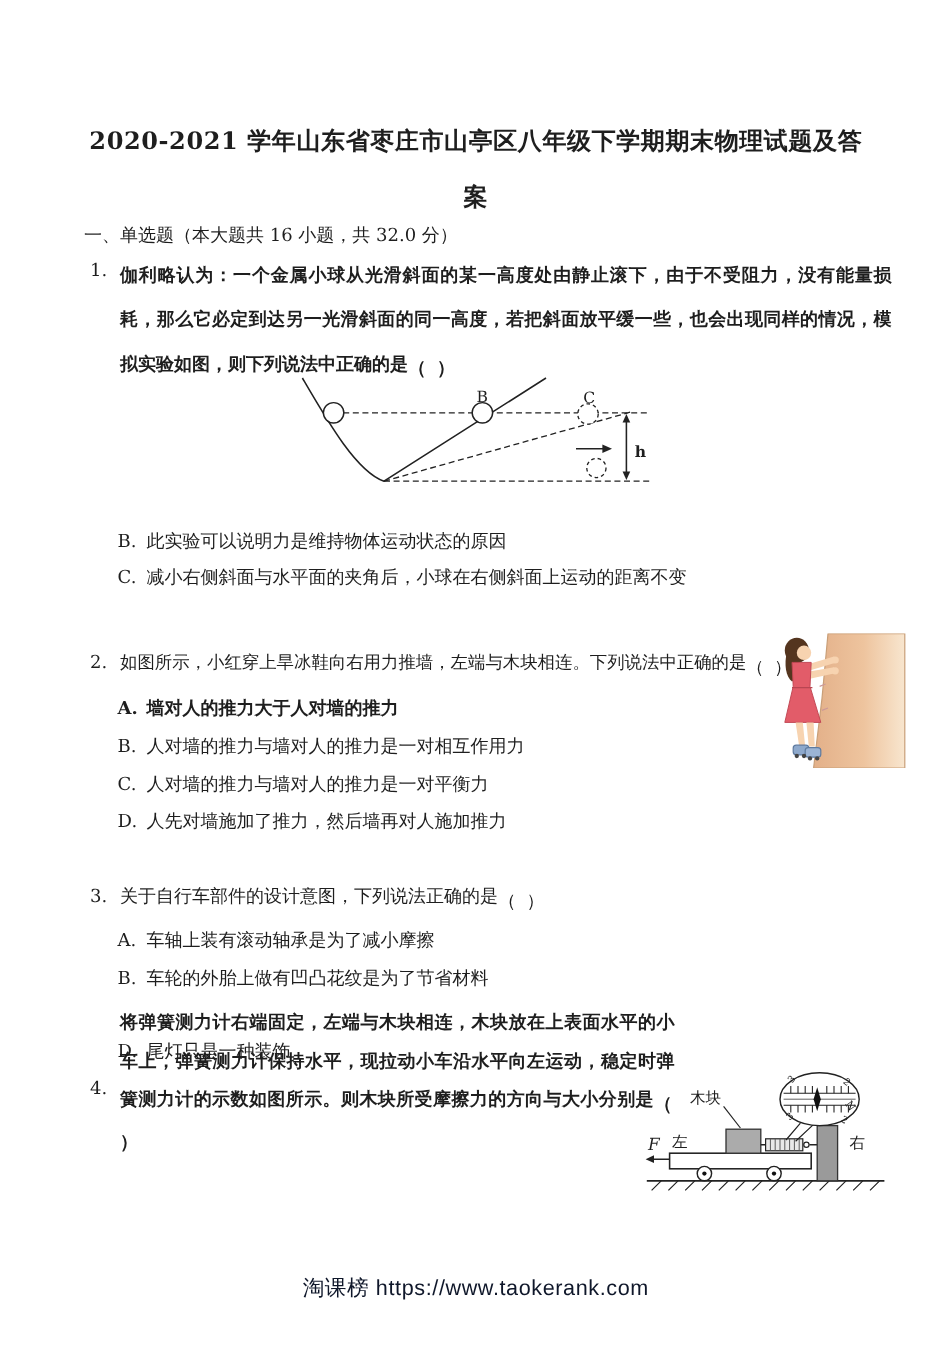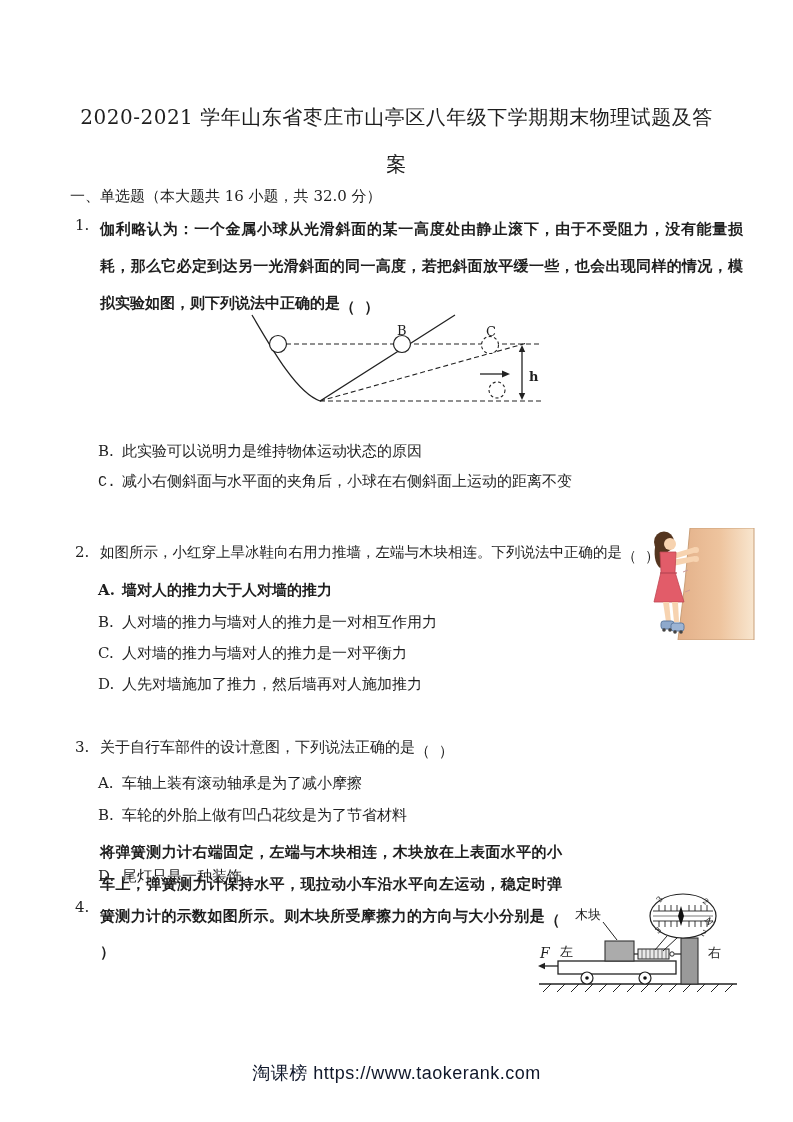--- a/index.html
+++ b/index.html
@@ -1,19 +1,19 @@
 <!DOCTYPE html>
 <html><head>
 <meta charset="utf-8">
 <style>
   html,body{margin:0;padding:0;background:#ffffff;}
   .page{position:relative;width:793px;height:1122px;background:#fff;overflow:hidden;
         font-family:"DejaVu Serif","Liberation Serif",serif;color:#1e1e1e;}
   .title{position:absolute;top:94px;left:0;width:100%;text-align:center;
-         font-weight:normal;font-size:20px;line-height:47px;letter-spacing:.5px;}
+         font-weight:bold;font-size:20px;line-height:47px;letter-spacing:.5px;}
   .section-header{position:absolute;left:70px;top:187px;font-size:15px;}
   .q-num{position:absolute;left:75px;font-size:15px;}
   .q-text{position:absolute;left:100px;font-size:15px;}
   .just{text-align:justify;font-weight:bold;}
   .opt{position:absolute;left:98px;font-size:15px;white-space:nowrap;}
   .opt .lab{display:inline-block;min-width:24px;}
   .paren{position:relative;top:4px;letter-spacing:2px;}
   .fig{position:absolute;}
   svg text{font-family:"DejaVu Serif","Liberation Serif",serif;fill:#1e1e1e;}
   .footer{position:absolute;top:1061px;left:0;width:100%;text-align:center;
@@ -48,21 +48,21 @@
     <text x="249" y="31" font-size="13">C</text>
     <line x1="243" y1="69" x2="268" y2="69" stroke="#222" stroke-width="1.3"></line>
     <polygon points="273,69 265,65.5 265,72.5" fill="#222"></polygon>
     <line x1="285" y1="43" x2="285" y2="92" stroke="#222" stroke-width="1.3"></line>
     <polygon points="285,40 281.8,47 288.2,47" fill="#222"></polygon>
     <polygon points="285,95 281.8,88 288.2,88" fill="#222"></polygon>
     <text x="292" y="76" font-size="13" font-weight="bold">h</text>
   </svg>
 
   <div class="opt" style="top:442px;"><span class="lab">B.</span><span>此实验可以说明力是维持物体运动状态的原因</span></div>
-  <div class="opt" style="top:472px;font-family:Liberation Mono, monospace;"><span class="lab">C.</span><span>减小右侧斜面与水平面的夹角后，小球在右侧斜面上运动的距离不变</span></div>
+  <div class="opt" style="top:472px;"><span class="lab">C.</span><span>减小右侧斜面与水平面的夹角后，小球在右侧斜面上运动的距离不变</span></div>
 
   <div class="q-num" style="top:543px;">2.</div>
   <div class="q-text" style="top:543px;font-size:14.5px;white-space:nowrap;"><span>如图所示，小红穿上旱冰鞋向右用力推墙，左端与木块相连。下列说法中正确的是</span><span class="paren">（ ）</span></div>
 
   <svg class="fig" style="left:648px;top:528px;" width="110" height="112" viewBox="0 0 110 112">
     <defs>
       <linearGradient id="wallg" x1="0" y1="0" x2="1" y2="0">
         <stop offset="0" stop-color="#e3b089"></stop>
           <stop offset="0.55" stop-color="#eec49e"></stop>
           <stop offset="1" stop-color="#f8e6cf"></stop>

